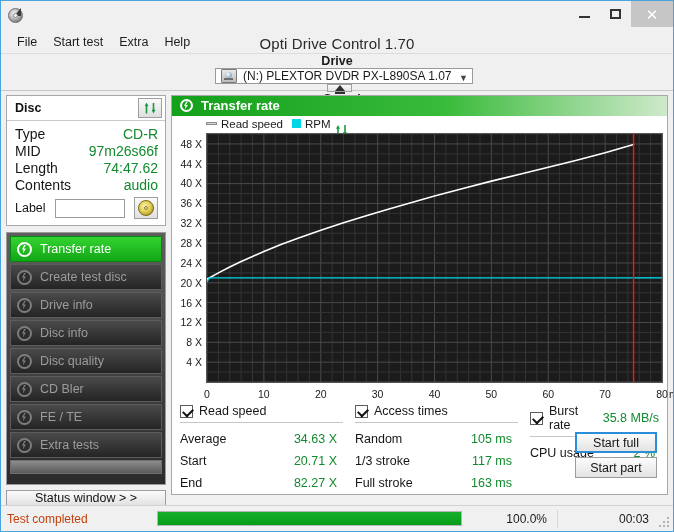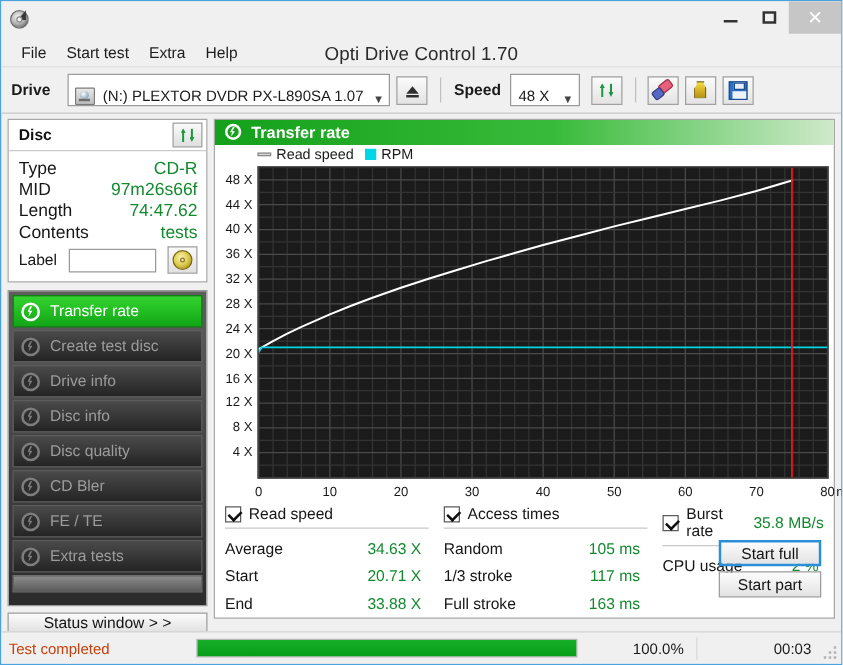--- a/index.html
+++ b/index.html
@@ -95,20 +95,21 @@
   }
 
   
   .drivebar {
     height: 36px;
     background: #f0f0f0;
     display: flex;
     align-items: center;
     padding: 0 8px;
     border-bottom: 1px solid #c8c8c8;
+    flex-direction: column;
   }
   .lbl-bold { font-size: 12.5px; font-weight: bold; color: #1b1b1b; }
   .combo {
     height: 26px;
     background: #fff;
     border: 1px solid #9a9a9a;
     display: flex; align-items: flex-end;
     font-size: 12px; color: #1b1b1b;
     padding: 0 0 0 2px;
     box-sizing: border-box;
@@ -521,21 +522,21 @@
           <div class="disc-row">
             <span class="k">MID</span>
             <span class="v">97m26s66f</span>
           </div>
           <div class="disc-row">
             <span class="k">Length</span>
             <span class="v">74:47.62</span>
           </div>
           <div class="disc-row">
             <span class="k">Contents</span>
-            <span class="v">tests</span>
+            <span class="v">audio</span>
           </div>
           <div class="label-row">
             <span class="k">Label</span>
             <input class="label-input" type="text" value="" style="">
             <div class="cd-btn">
               <span class="cd-glyph"></span>
             </div>
           </div>
         </div>
       </div>
@@ -707,21 +708,21 @@
           <div class="statrow">
             <span>Average</span>
             <span class="v">34.63 X</span>
           </div>
           <div class="statrow">
             <span>Start</span>
             <span class="v">20.71 X</span>
           </div>
           <div class="statrow">
             <span>End</span>
-            <span class="v">33.88 X</span>
+            <span class="v">82.27 X</span>
           </div>
         </div>
 
         <div class="statcol c2">
           <div class="stathead">
             <span class="chk"></span>
             <span class="grow">Access times</span>
           </div>
           <div class="hr-line"></div>
           <div class="statrow">

